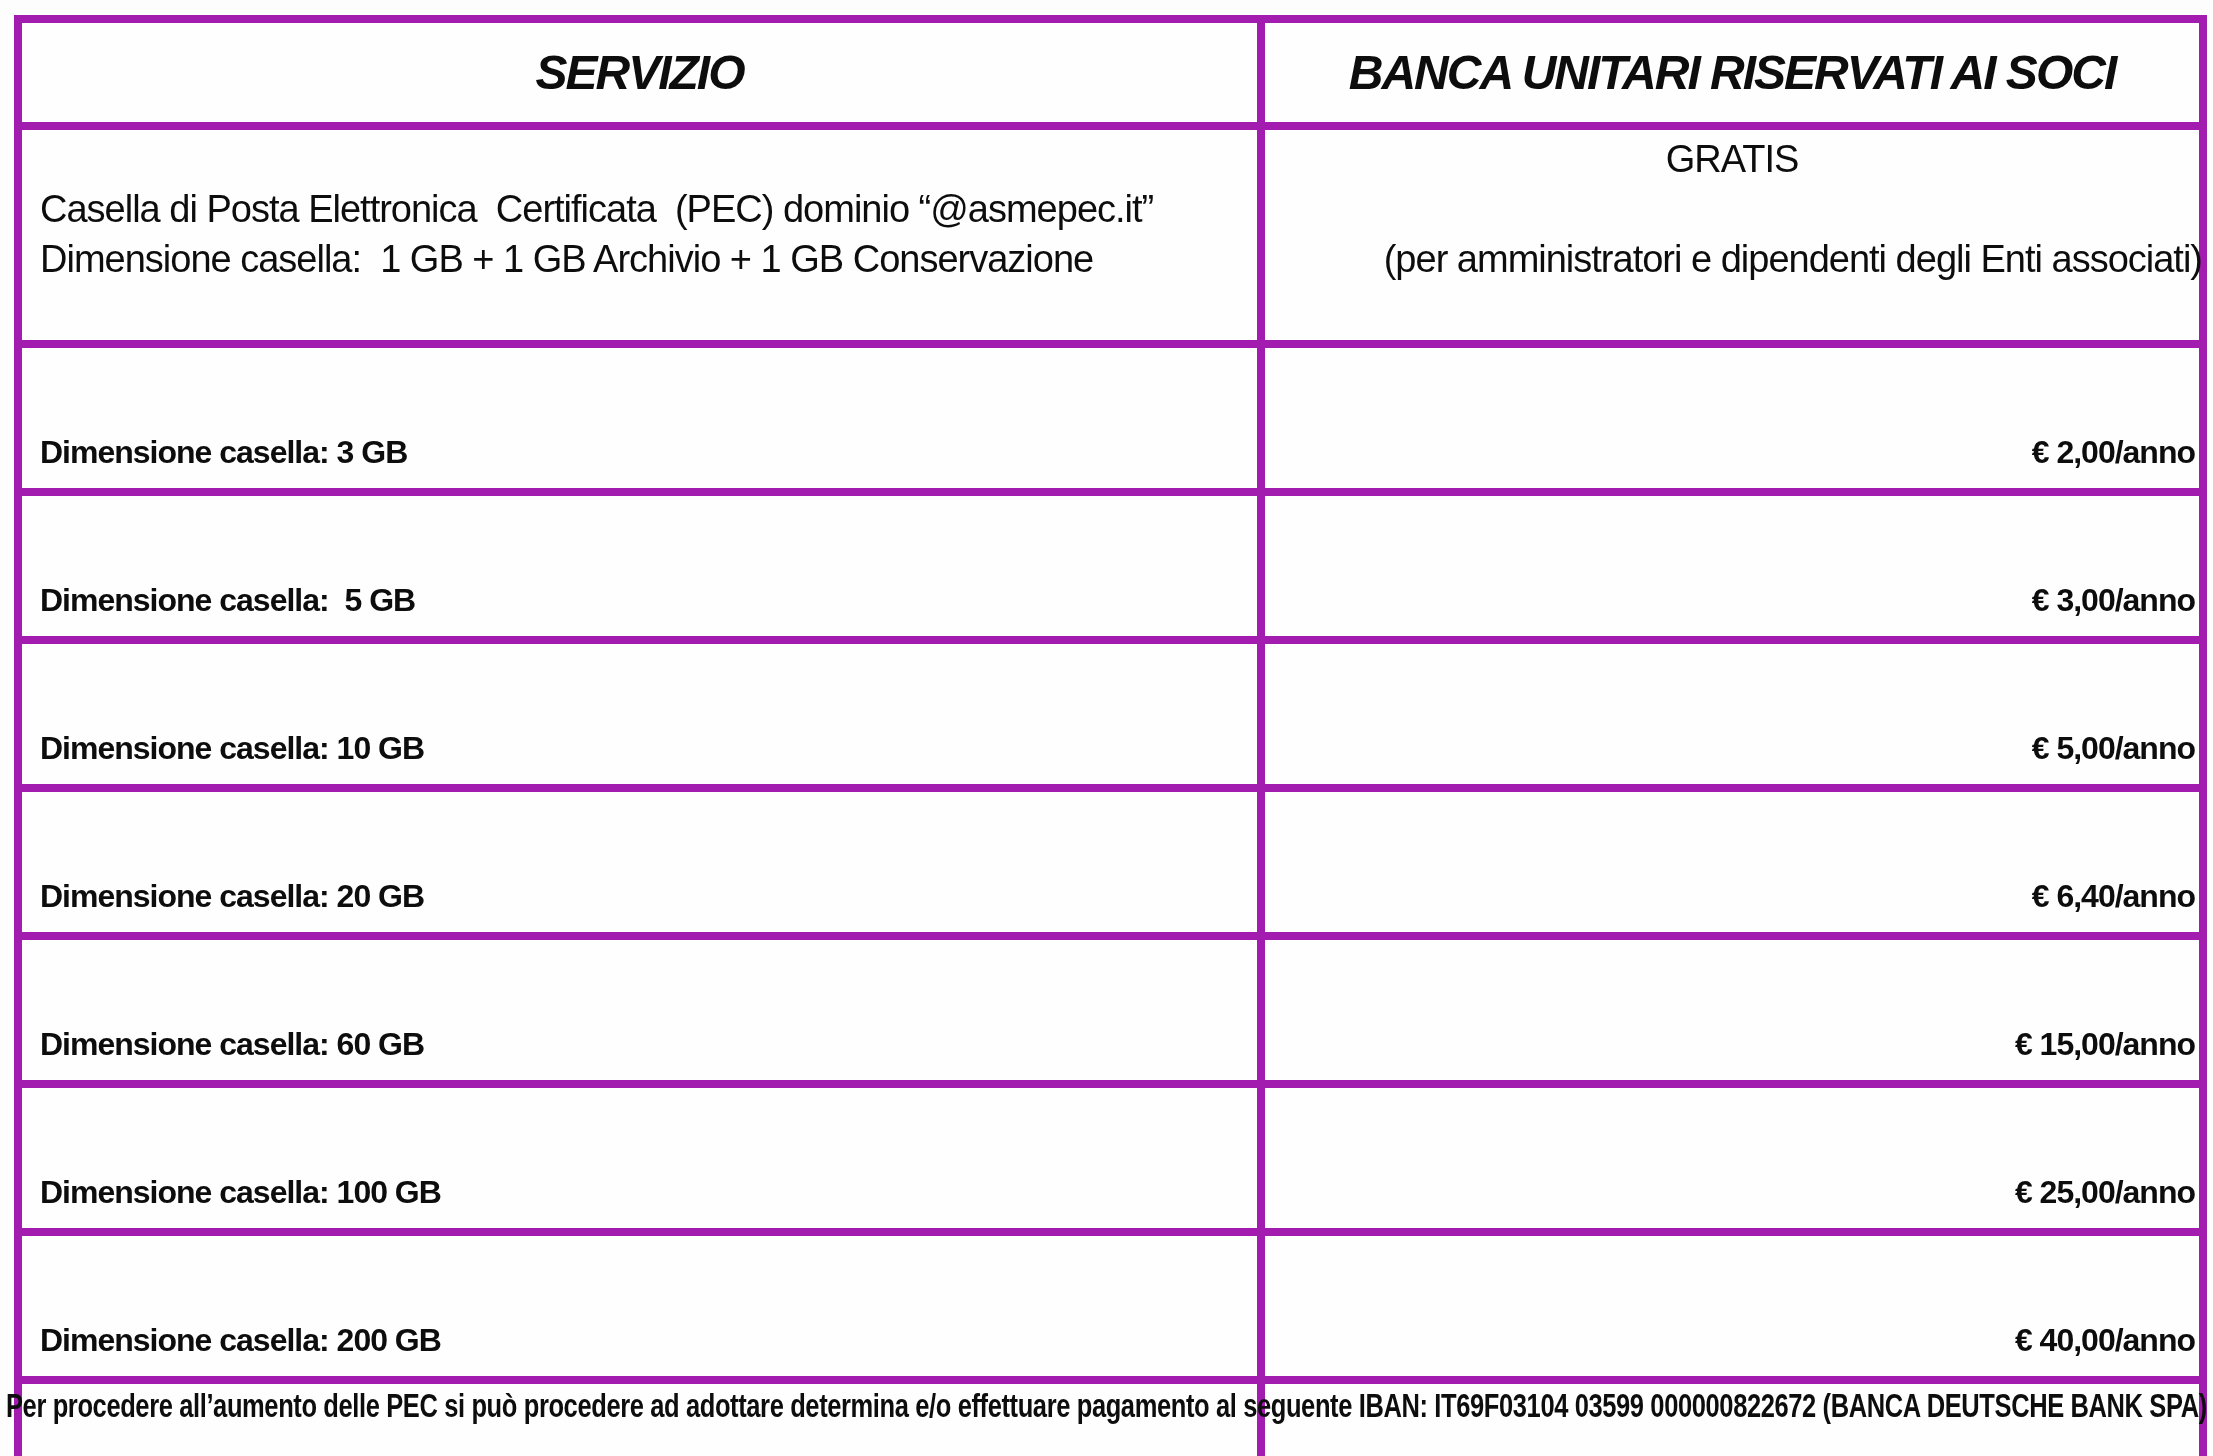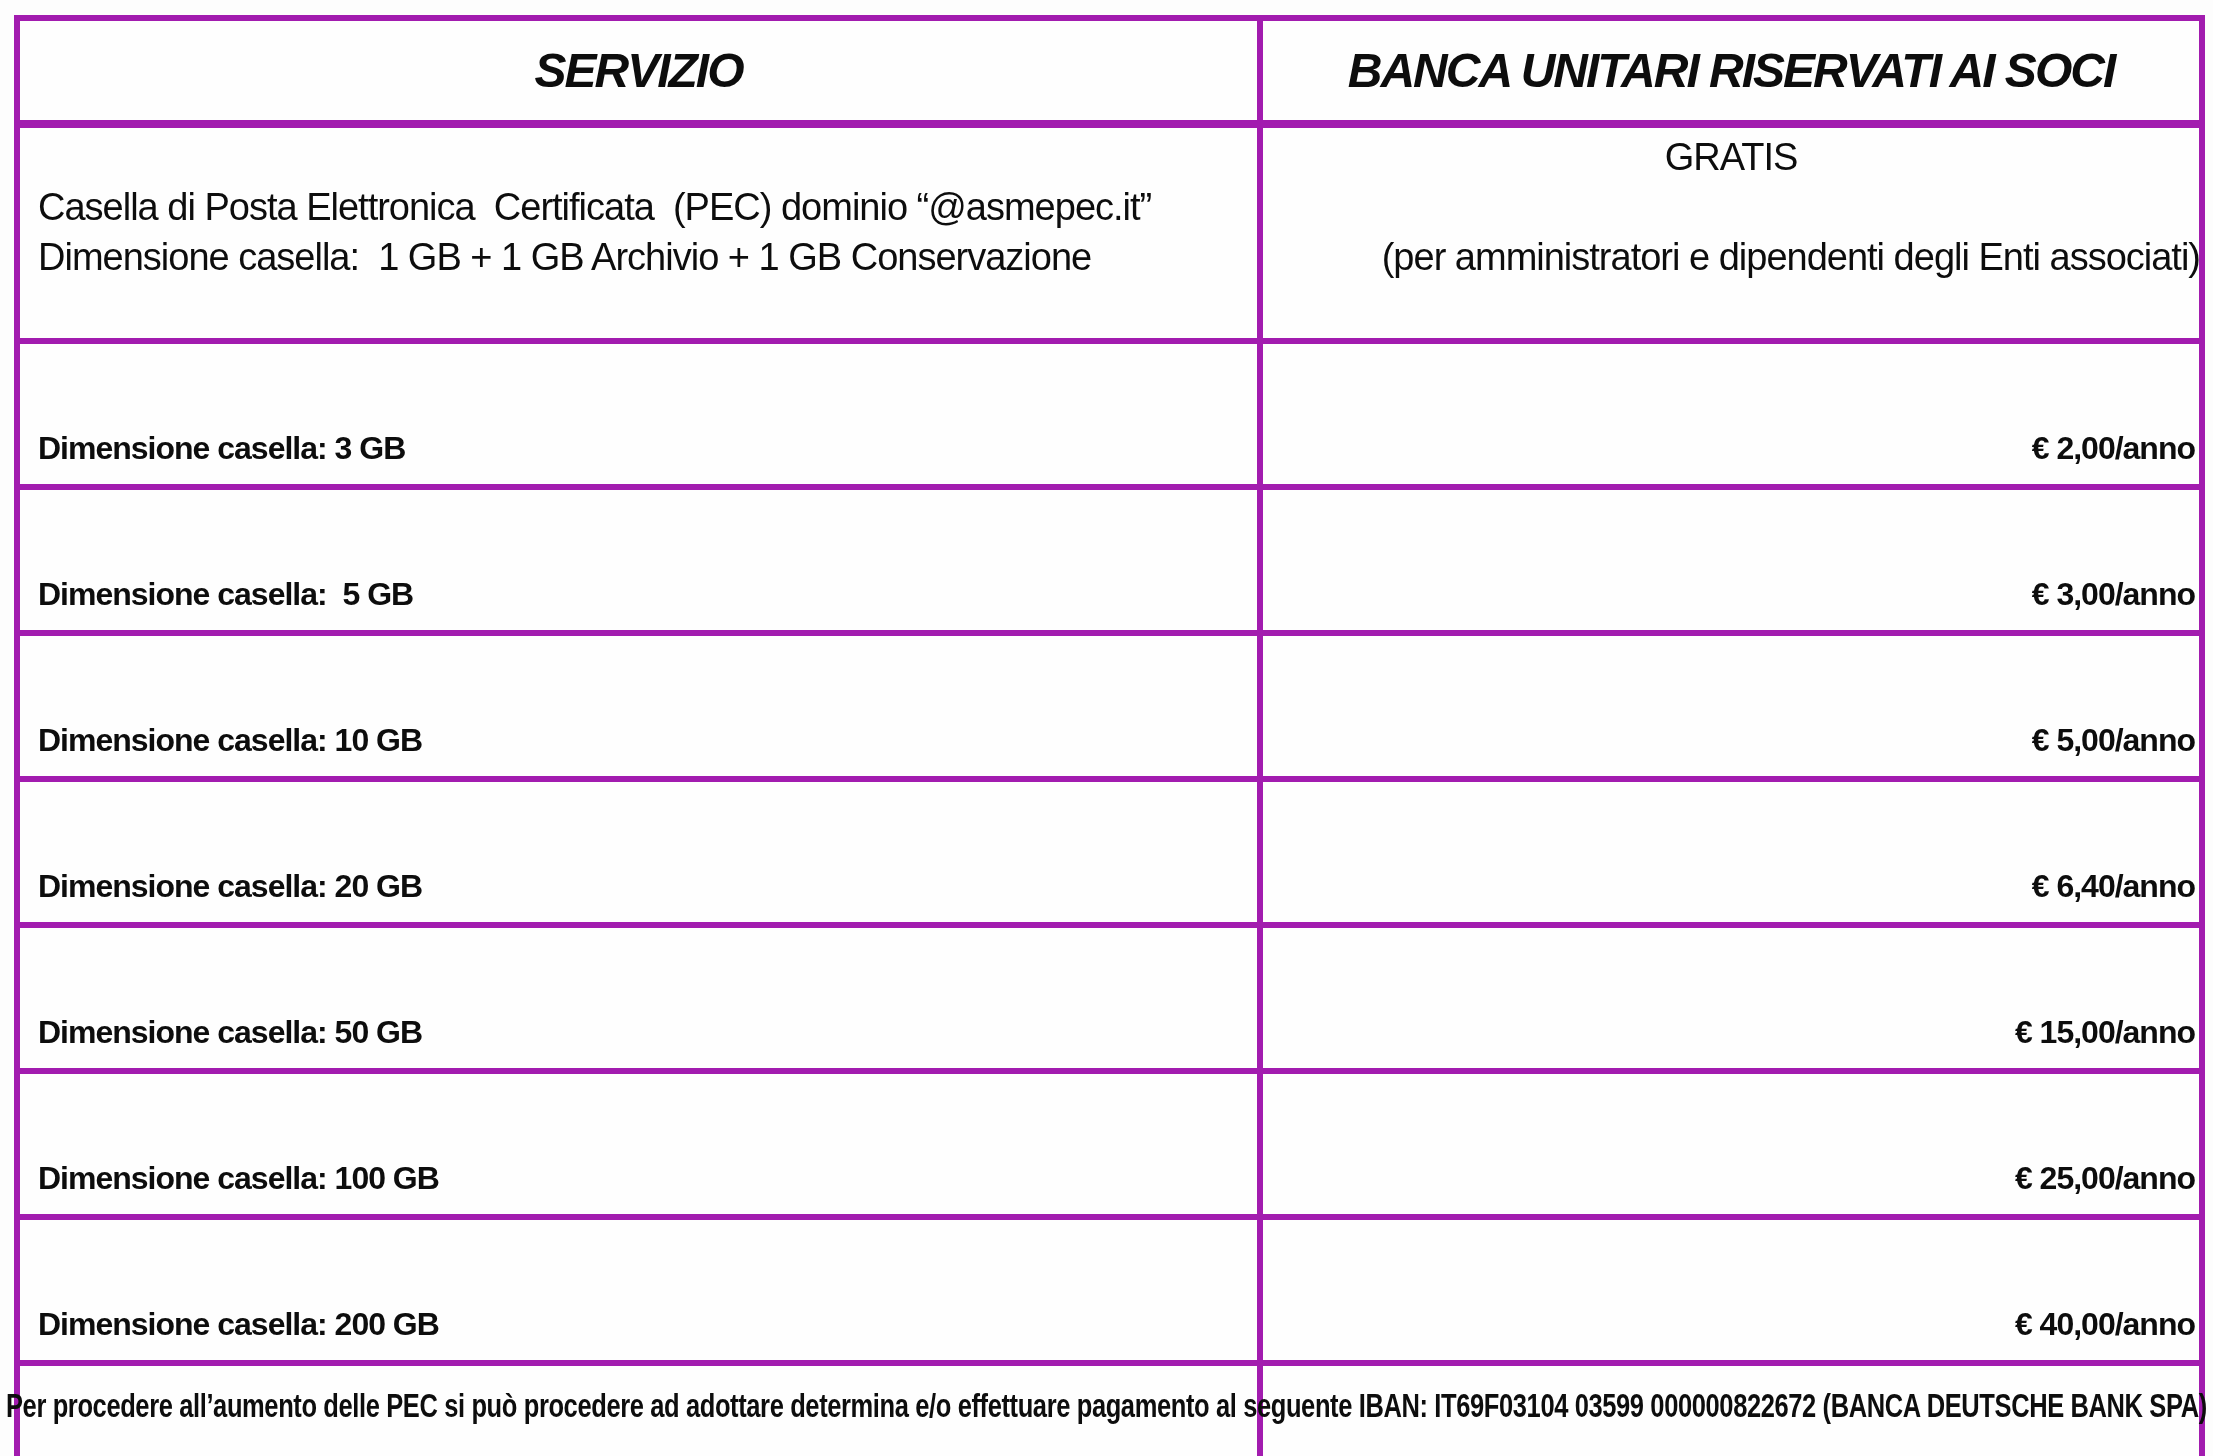--- a/index.html
+++ b/index.html
@@ -15,21 +15,21 @@
 
   table.price-table {
     position: absolute;
     left: 14px; top: 15px;
     width: 2185px;
     border-collapse: collapse;
     table-layout: fixed;
     background: #fefefe;
   }
   table.price-table { border: 5px solid #0a0a0a; }
-  .price-table th, .price-table td { border: 6px solid #a21caf; }
+  .price-table th, .price-table td { border: 8px solid #a21caf; }
   .price-table thead th { border-bottom-width: 8px; }
 
   col.c-service { width: 1243px; }
   col.c-cost   { width: 942px; }
 
   
   .price-table thead th {
     height: 97px;
     vertical-align: middle;
     text-align: center;
@@ -140,21 +140,21 @@
       <tr class="data-row">
         <td class="service-cell">
           <div class="line">Dimensione casella: 20 GB</div>
         </td>
         <td class="cost-cell">
           <div class="line">€ 6,40/anno</div>
         </td>
       </tr>
       <tr class="data-row">
         <td class="service-cell">
-          <div class="line">Dimensione casella: 50 GB</div>
+          <div class="line">Dimensione casella: 60 GB</div>
         </td>
         <td class="cost-cell">
           <div class="line">€ 15,00/anno</div>
         </td>
       </tr>
       <tr class="data-row">
         <td class="service-cell">
           <div class="line">Dimensione casella: 100 GB</div>
         </td>
         <td class="cost-cell">

